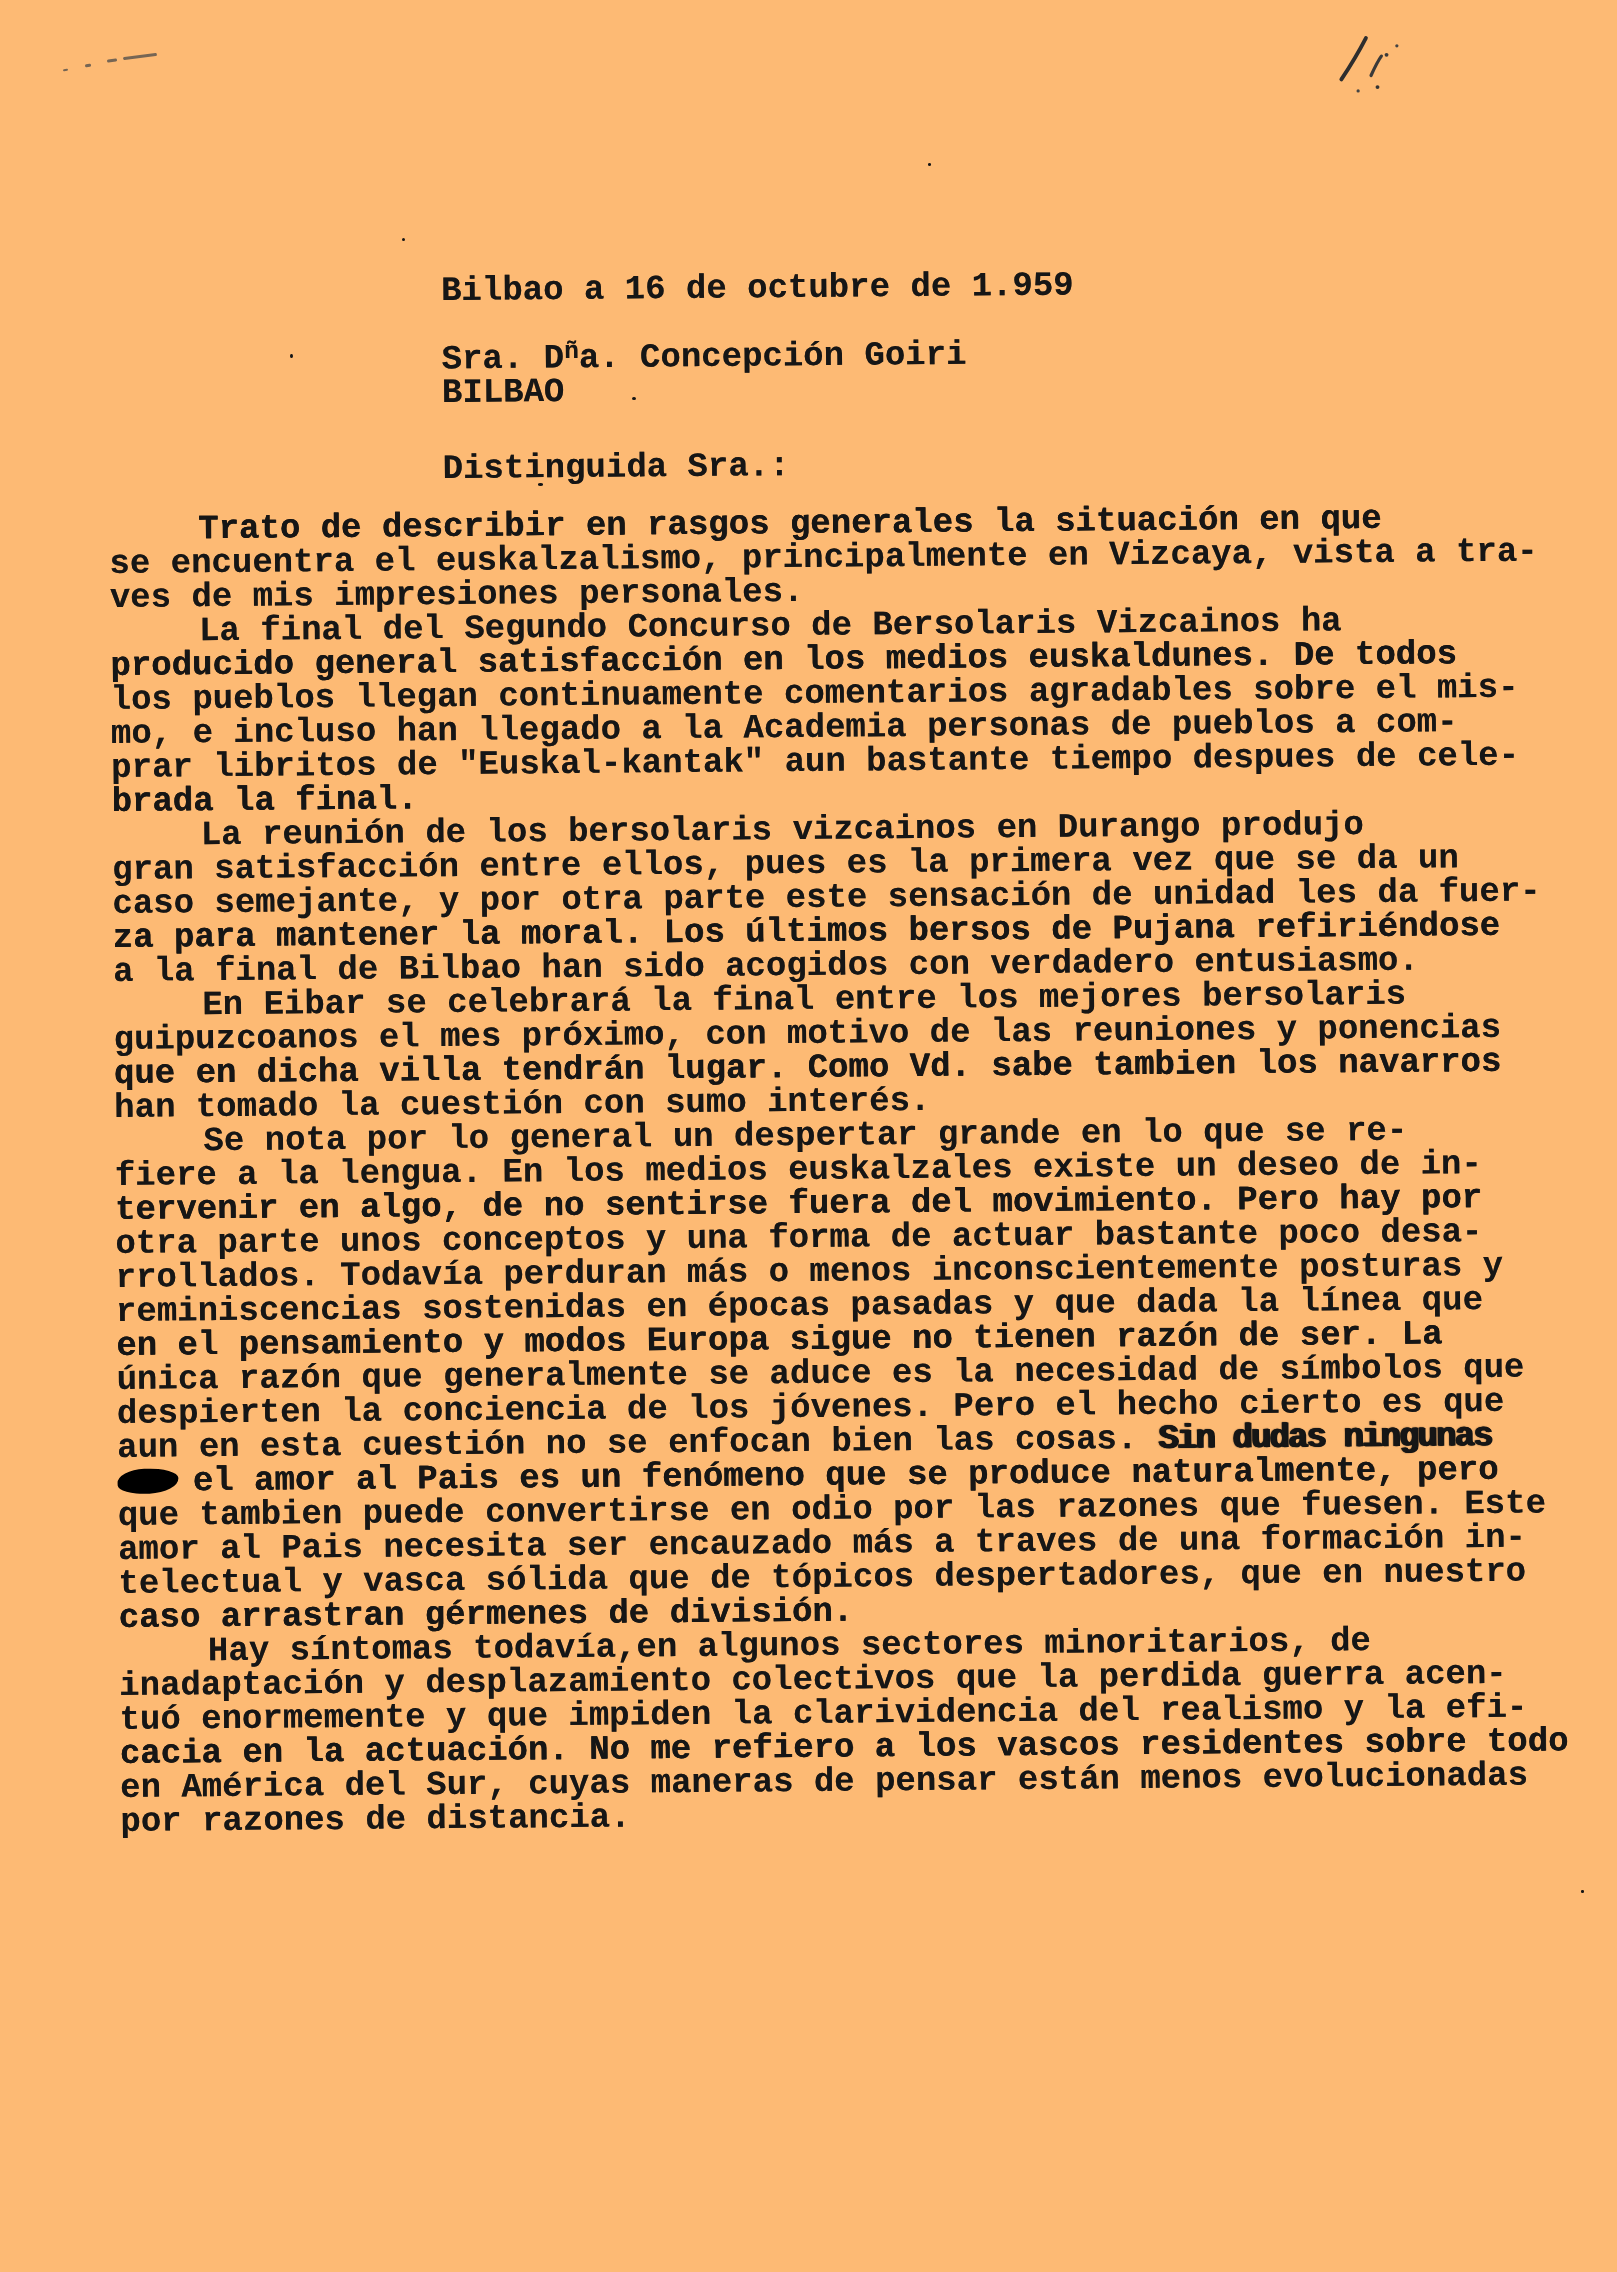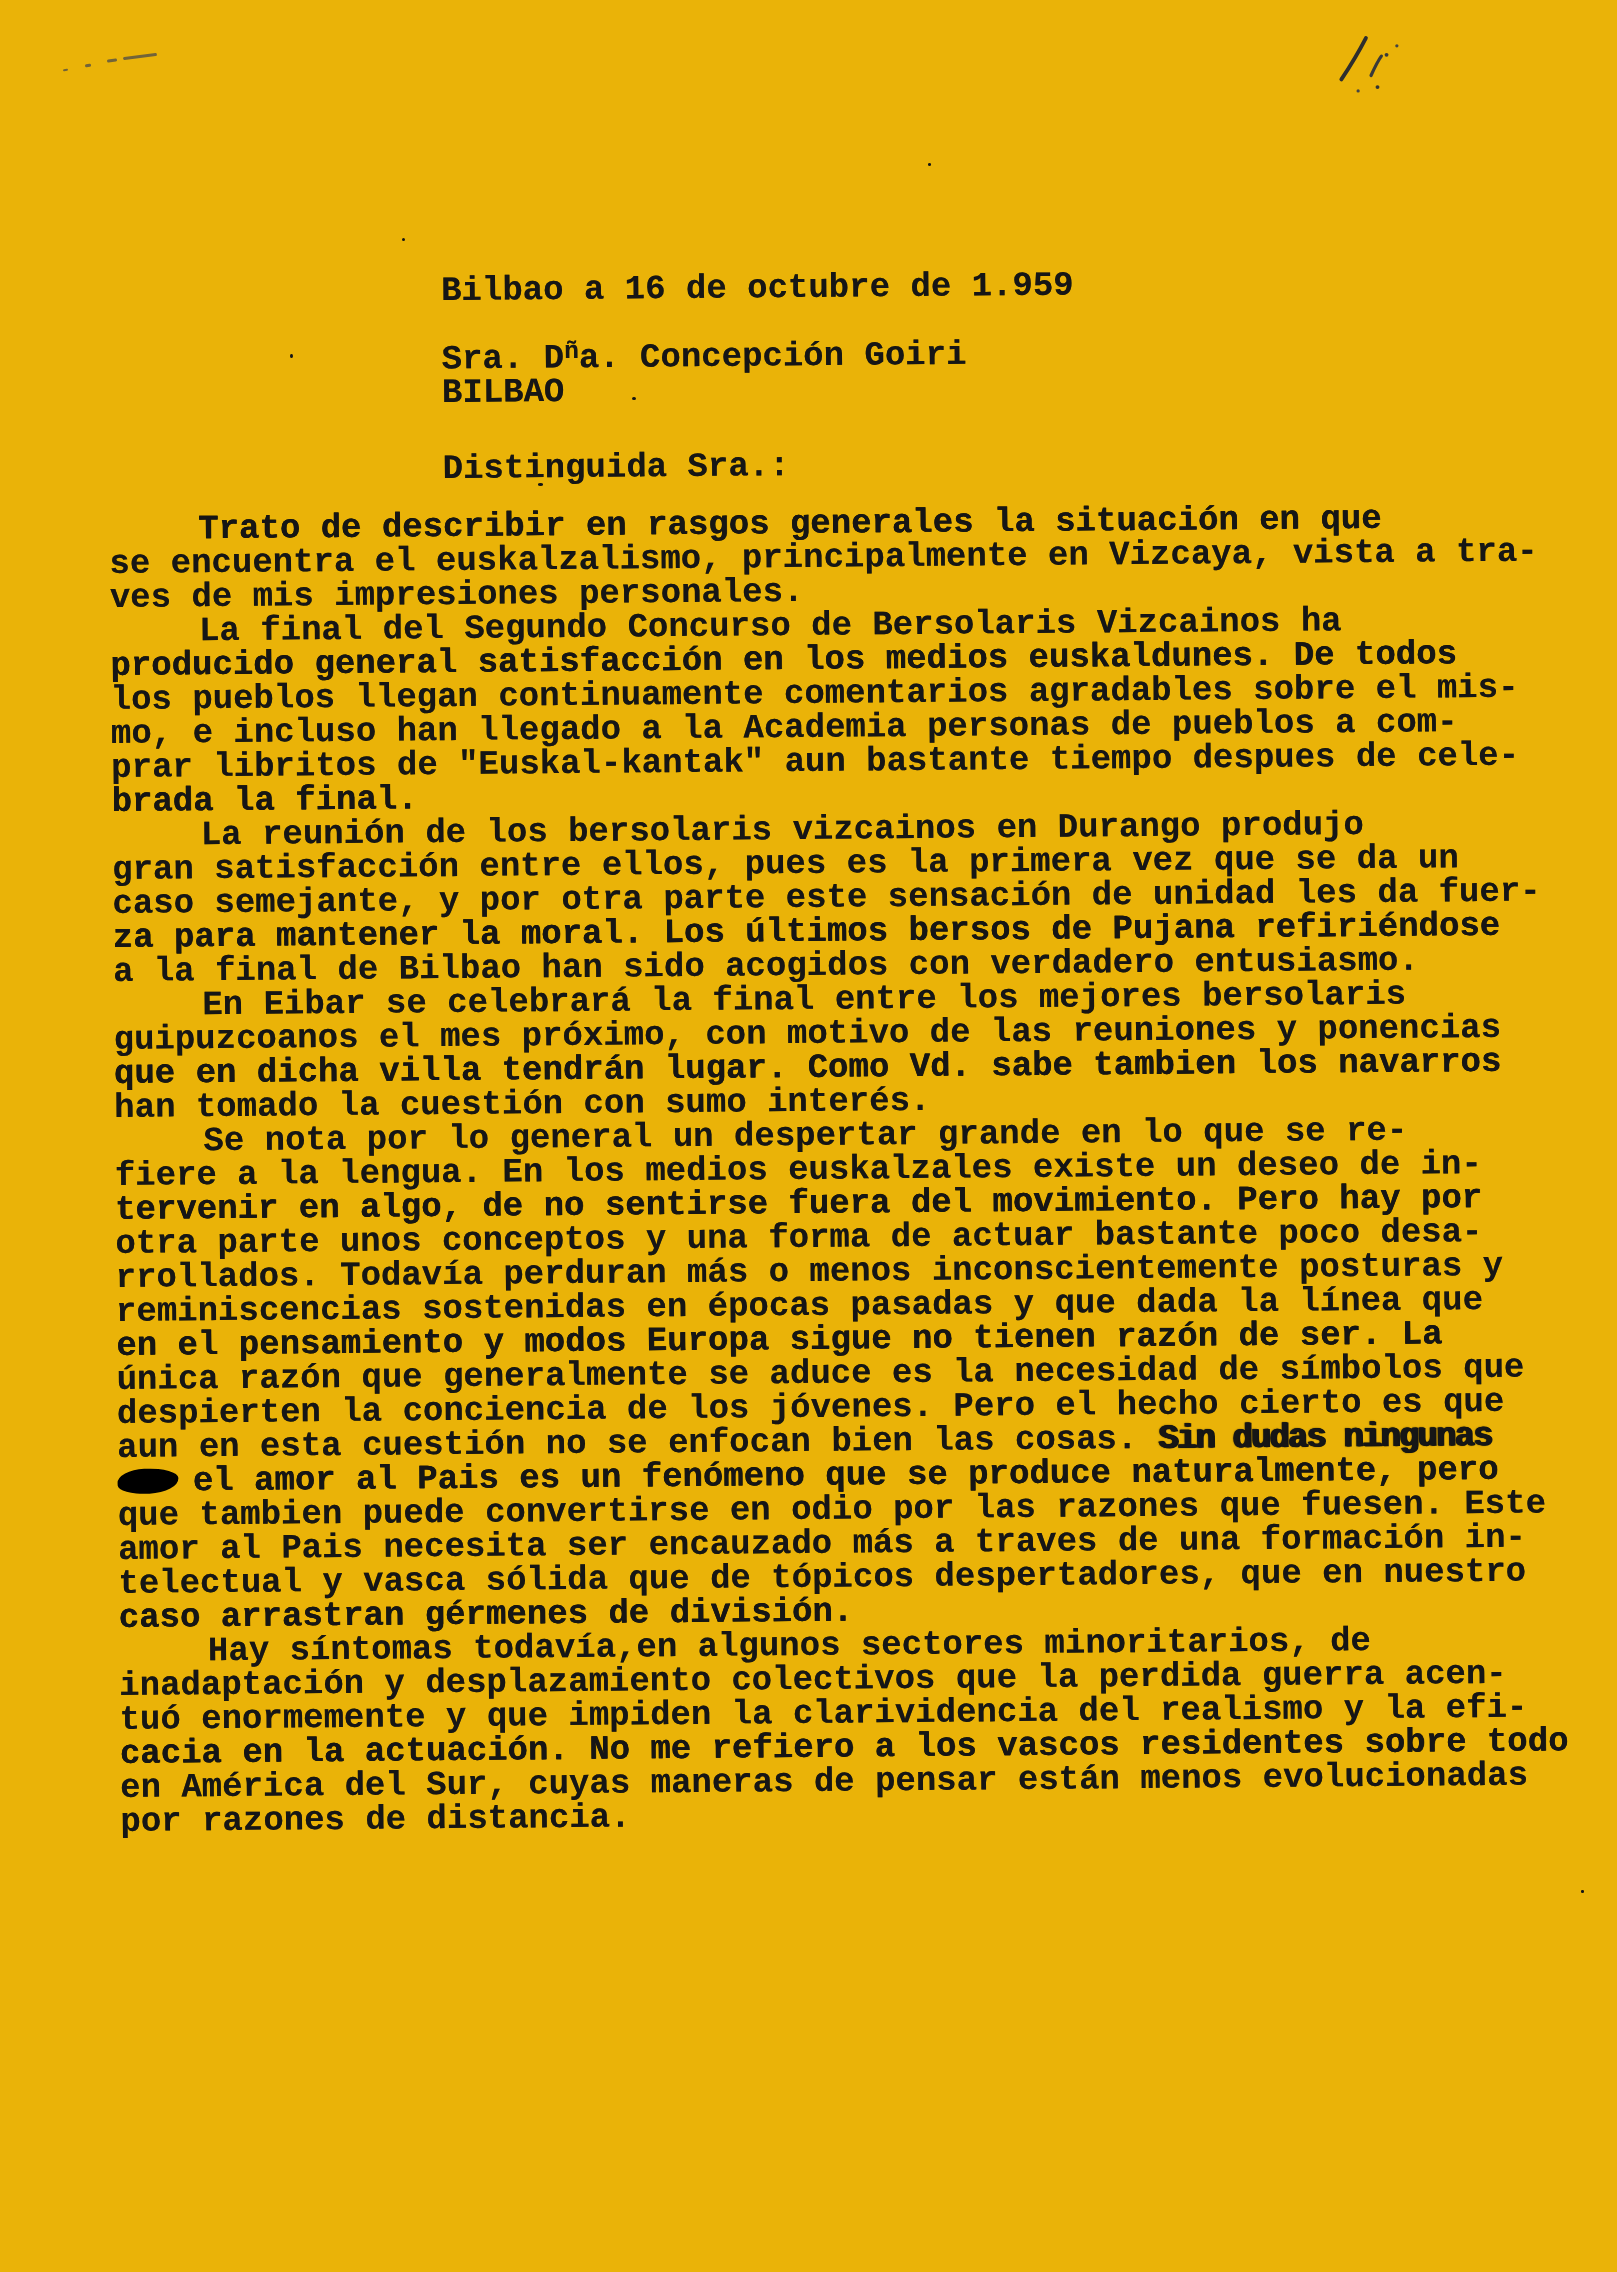--- a/index.html
+++ b/index.html
@@ -1,17 +1,17 @@
 <!DOCTYPE html>
 <html style="font-size:10.4px"><head>
 <meta charset="utf-8">
 <style>
   html,body{margin:0;padding:0;background:#9a9a9a;}
   .page{
-    position:relative;width:1617px;height:2273px;background:#eab308;
+    position:relative;width:1617px;height:2273px;background:#fdba74;
     overflow:hidden;color:#161616;
     font-family:"Liberation Mono","DejaVu Sans Mono",monospace;
     font-weight:700;
   }
   .content{
     position:absolute;left:107px;top:277px;width:1497px;
     transform:rotate(-0.5deg);transform-origin:0 0;
     font-size:34px;line-height:34px;
     text-shadow:0 0 0.6px rgba(0,0,0,.55);
   }

